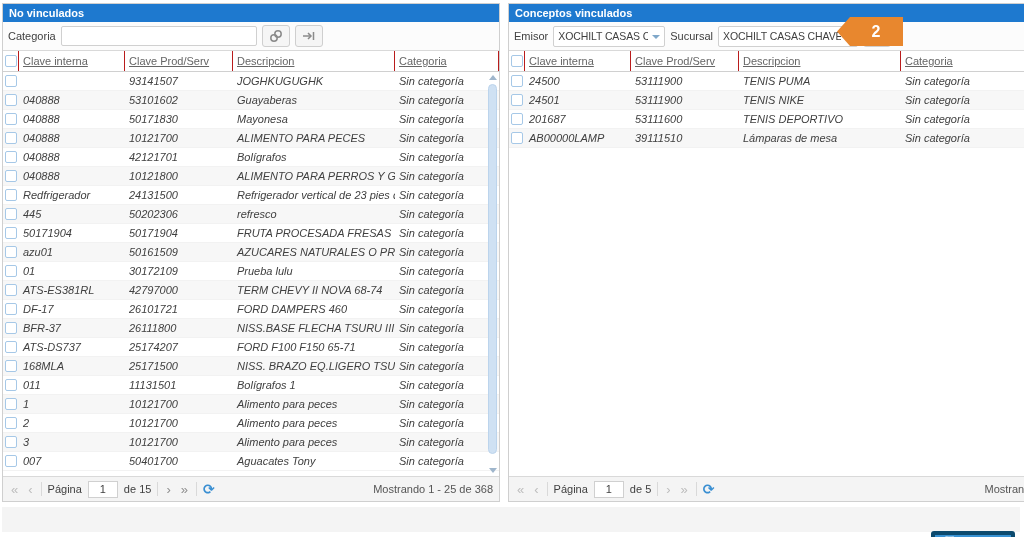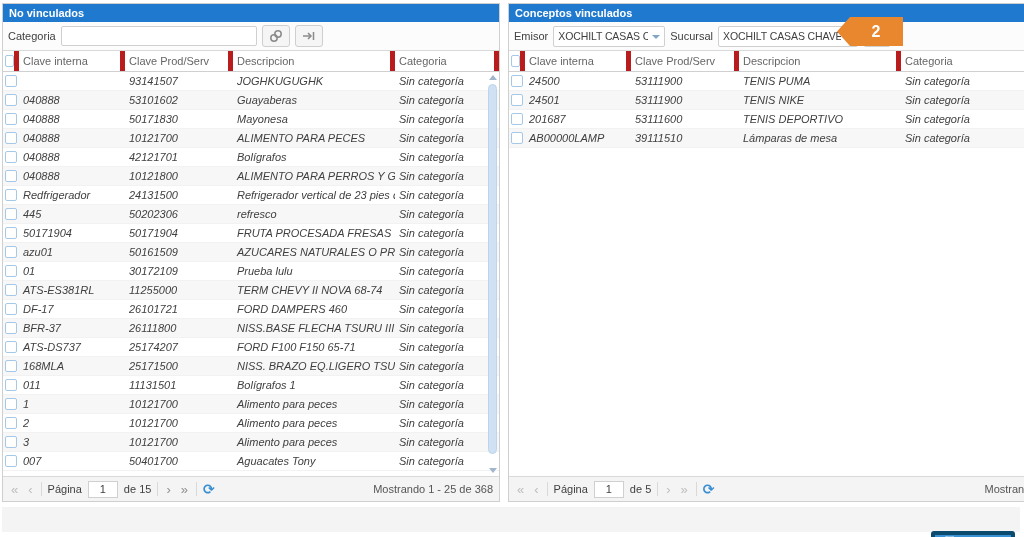--- a/index.html
+++ b/index.html
@@ -28,22 +28,22 @@
            overflow:hidden; cursor:pointer; }
   .combo .combo-text { white-space:nowrap; overflow:hidden; font-size:10.5px; letter-spacing:-0.1px; }
   .combo .trig { position:absolute; right:4px; top:8px; width:0; height:0;
                  border-left:4px solid transparent; border-right:4px solid transparent;
                  border-top:4px solid #7fa7c9; }
   #emisor-combo { width:112px; flex:0 0 112px; }
   #sucursal-combo { width:140px; flex:0 0 140px; }
 
   .hdr-row { height:21px; flex:0 0 21px; display:flex; align-items:stretch;
              background:#fff; border-bottom:1px solid #d0d0d0; color:#666; }
-  .hdr-cell { display:flex; align-items:center; padding:0 4px; border-right:5px solid #b91c1c;
-              overflow:hidden; white-space:nowrap; cursor:pointer; }
+  .hdr-cell { display:flex; align-items:center; padding:0 4px; border-right:1px solid #b91c1c;
+              overflow:hidden; white-space:nowrap; cursor:pointer;text-decoration:underline; }
   .grid-body { flex:1 1 auto; position:relative; overflow:hidden; }
   .grid-row { height:19px; display:flex; align-items:center; border-bottom:1px solid #f2f2f2;
               background:#fff; cursor:pointer;font-style:italic; }
   .grid-row.alt { background:#f7f7f7; }
   .col { padding:0 4px; overflow:hidden; white-space:nowrap; }
 
   .c-check { flex:0 0 16px; width:16px; padding:0 0 0 2px; display:flex; align-items:center; }
   .c-ci   { flex:0 0 106px; width:106px; }
   .c-cp   { flex:0 0 108px; width:108px; }
   .c-desc { flex:0 0 162px; width:162px; }
@@ -238,21 +238,21 @@
             <span class="col c-cp">30172109</span>
             <span class="col c-desc">Prueba lulu</span>
             <span class="col c-cat">Sin categoría</span>
           </div>
 
           <div class="grid-row alt">
             <span class="col c-check">
               <span class="cbx"></span>
             </span>
             <span class="col c-ci">ATS-ES381RL</span>
-            <span class="col c-cp">11255000</span>
+            <span class="col c-cp">42797000</span>
             <span class="col c-desc">TERM CHEVY II NOVA 68-74</span>
             <span class="col c-cat">Sin categoría</span>
           </div>
 
           <div class="grid-row">
             <span class="col c-check">
               <span class="cbx"></span>
             </span>
             <span class="col c-ci">DF-17</span>
             <span class="col c-cp">26101721</span>

